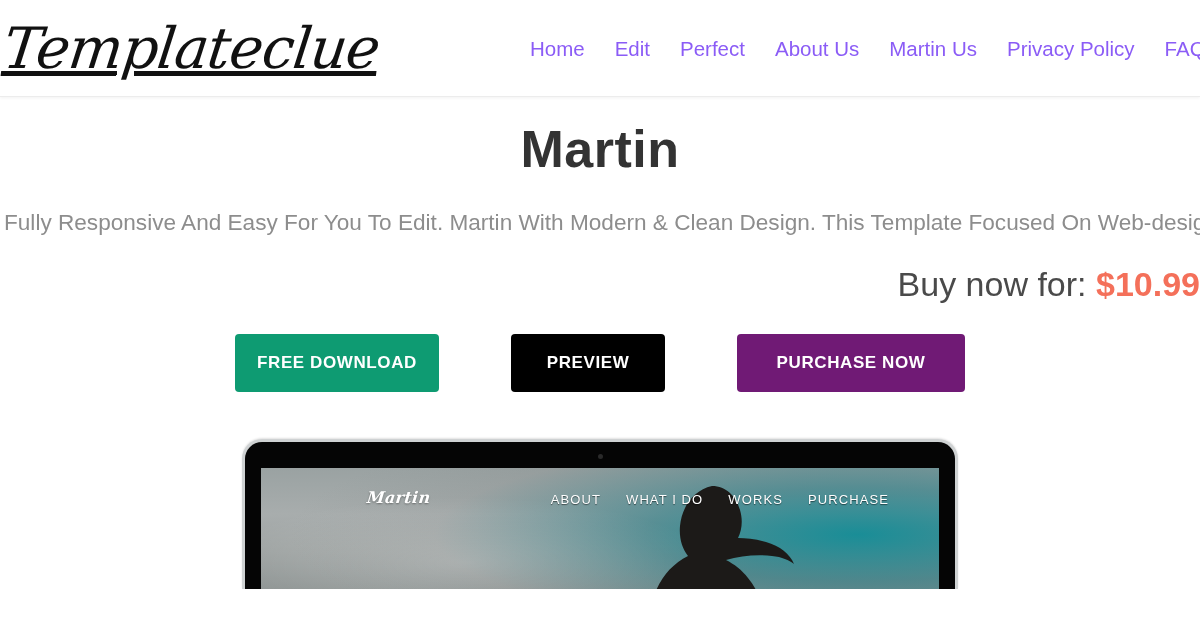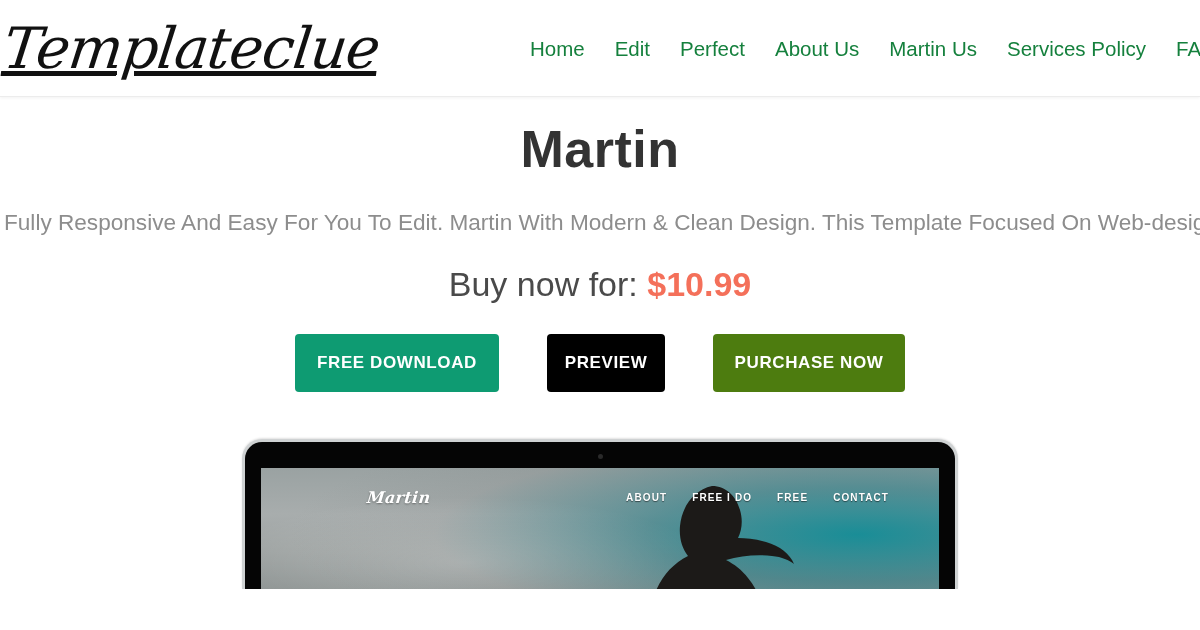--- a/index.html
+++ b/index.html
@@ -34,21 +34,21 @@
   .main-nav{
     position:absolute;
     left:530px; top:0;
     height:97px;
     display:flex;
     align-items:center;
     gap:30px;
   }
   .nav-link{
     font-size:20.5px;
-    color:#15803d;
+    color:#8b5cf6;
     text-decoration:none;
     white-space:nowrap;
     font-family:"Liberation Sans", sans-serif;
   }
 
   
   .hero{
     padding-top:22px;
     text-align:center;
   }
@@ -69,51 +69,52 @@
     font-weight:300;
     white-space:nowrap;
   }
   .lede .line{ display:block; }
 
   .price-line{
     margin-top:22px;
     font-size:34px;
     color:#4a4a4a;
     font-weight:300;
+    text-align:right;
   }
   .price-amount{
     color:#f4705a;
     font-weight:bold;
   }
 
   
   .cta-row{
     margin-top:30px;
     display:flex;
     justify-content:center;
     align-items:flex-start;
-    gap:48px;
+    gap:72px;
   }
   .btn{
     display:inline-flex;
     align-items:center;
     justify-content:center;
     height:58px;
     border:none;
     border-radius:4px;
     color:#ffffff;
     font-size:17px;
     font-weight:bold;
     letter-spacing:0.6px;
     cursor:pointer;
     font-family:"Liberation Sans", sans-serif;
   }
   .btn-free{ background:#0e9b72; width:204px; }
-  .btn-preview{ background:#000000; width:118px; }
-  .btn-purchase{ background:#4d7c0f; width:192px; }
+  .btn-preview{ background:#000000; width:154px; }
+  .btn-purchase{ background:#701a75; width:228px; }
 
   
   .mockup-wrap{
     margin-top:47px;
     display:flex;
     justify-content:center;
   }
   .laptop{
     position:relative;
     width:716px;
@@ -159,22 +160,22 @@
     text-shadow:0 1px 2px rgba(0,0,0,0.35);
     transform:skewX(-6deg);
   }
   .screen-nav{
     position:absolute;
     right:50px; top:24px;
     display:flex;
     gap:25px;
   }
   .screen-nav a{
-    font-size:10px;
-    font-weight:bold;
+    font-size:13px;
+    font-weight:normal;
     letter-spacing:1.1px;
     color:#ffffff;
     text-decoration:none;
     white-space:nowrap;
     text-shadow:0 1px 1px rgba(0,0,0,0.5);
   }
   
   .silhouette{
     position:absolute;
     left:355px;
@@ -189,21 +190,21 @@
 
 <header class="site-header">
   <a class="brand" href="#">Templateclue</a>
 
   <nav class="main-nav">
     <a class="nav-link" href="#">Home</a>
     <a class="nav-link" href="#">Edit</a>
     <a class="nav-link" href="#">Perfect</a>
     <a class="nav-link" href="#">About Us</a>
     <a class="nav-link" href="#">Martin Us</a>
-    <a class="nav-link" href="#">Services Policy</a>
+    <a class="nav-link" href="#">Privacy Policy</a>
     <a class="nav-link" href="#">FAQ</a>
   </nav>
 </header>
 
 <main class="hero">
 
   <h1 class="page-title">Martin</h1>
 
   <p class="lede">
     <span class="line">Fully Responsive And Easy For You To Edit. Martin With Modern &amp; Clean Design. This Template Focused On Web-design</span>
@@ -237,21 +238,21 @@
                    C174 82 164 74 150 70
                    C140 67 130 66 122 66
                    C126 58 127 48 124 38
                    C120 24 110 14 96 14 Z"></path>
         </svg>
 
         <div class="screen-logo">Martin</div>
 
         <nav class="screen-nav">
           <a href="#">ABOUT</a>
-          <a href="#">FREE I DO</a>
-          <a href="#">FREE</a>
-          <a href="#">CONTACT</a>
+          <a href="#">WHAT I DO</a>
+          <a href="#">WORKS</a>
+          <a href="#">PURCHASE</a>
         </nav>
       </div>
     </div>
   </div>
 
 </main>
 
 </body></html>

